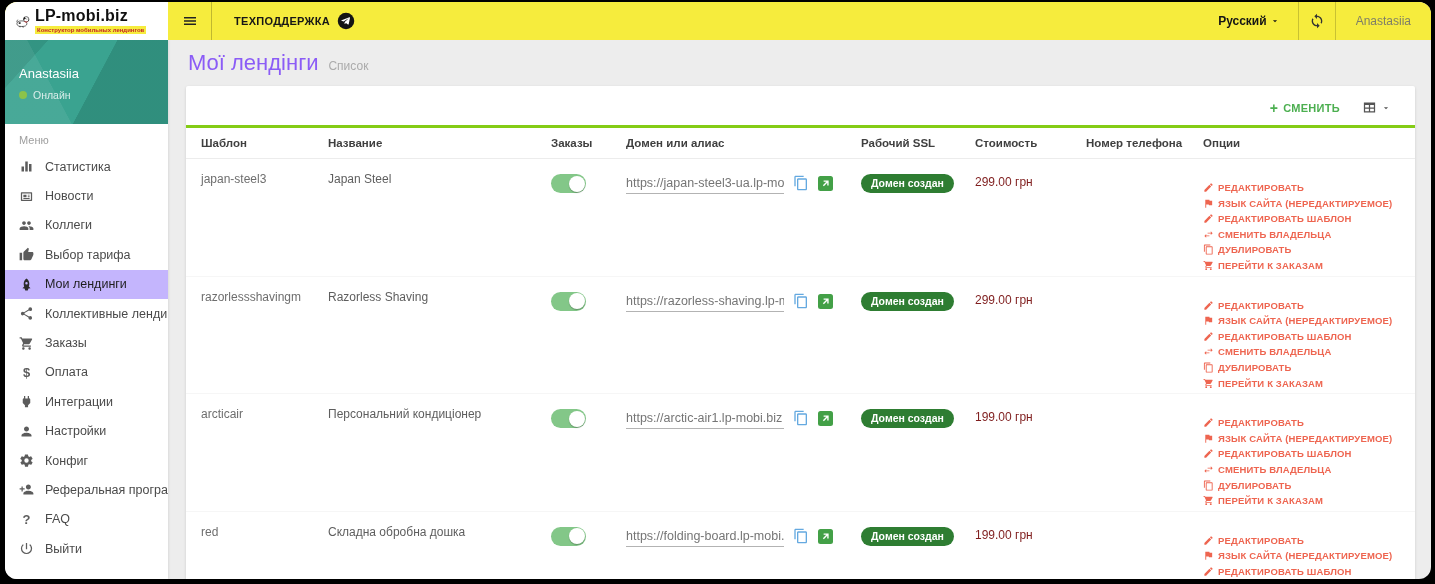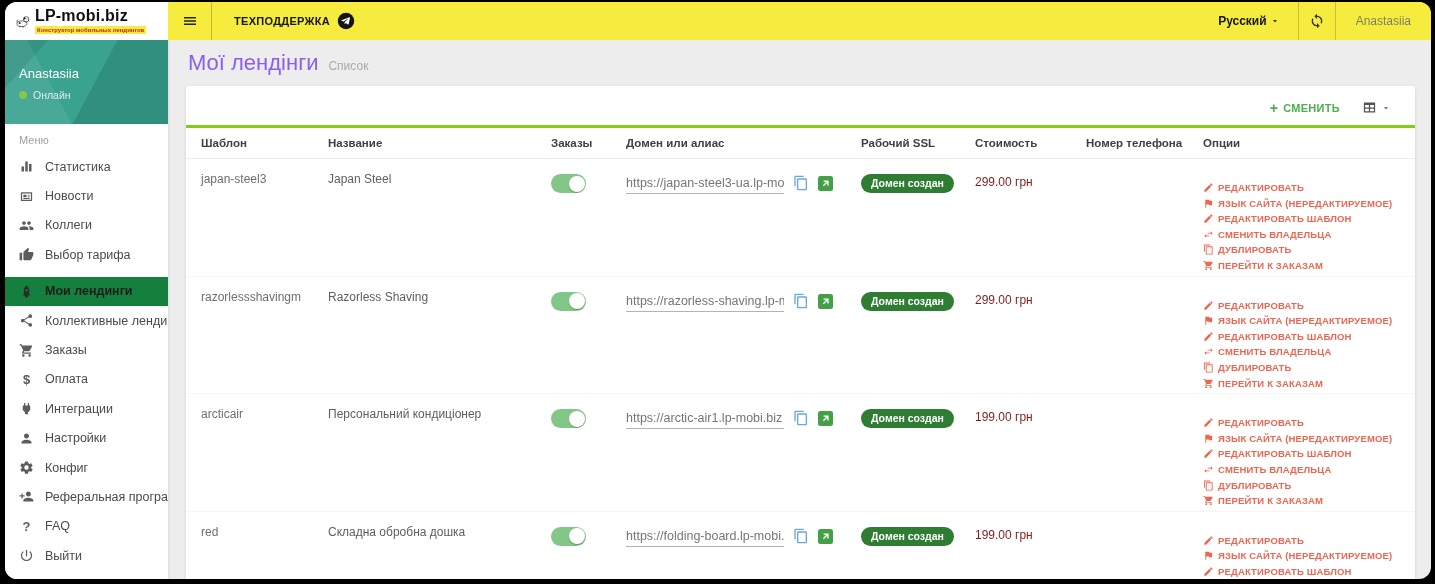--- a/index.html
+++ b/index.html
@@ -33,21 +33,21 @@
       linear-gradient(62deg, rgba(255,255,255,.07) 32%, rgba(0,0,0,0) 32.3%),
       linear-gradient(132deg, rgba(0,40,32,.12) 18%, rgba(0,0,0,0) 18.3%),
       #3aa390; }
   .user-name { color:#fff; font-size:13px; font-weight:500; }
   .user-status { display:flex; align-items:center; gap:6px; margin-top:8px; }
   .status-dot { width:8px; height:8px; border-radius:50%; background:#8bc34a; }
   .status-text { font-size:10.5px; color:rgba(255,255,255,.8); }
   .menu-label { font-size:11px; color:#9e9e9e; padding:10px 14px 6px; }
   .menu-item { height:29.4px; display:flex; align-items:center; gap:11px; padding:0 14px; font-size:12.5px; color:#4a4a4a; cursor:pointer; white-space:nowrap; }
   .menu-item .icon { color:#5c5c5c; }
-  .menu-item.active { background:#15803d; font-weight:700; color:#1d1d1d;margin-top:7px; }
+  .menu-item.active { background:#c4b5fd; font-weight:400; color:#1d1d1d; }
   .menu-item.active .icon { color:#2b2b2b; }
 
   
   .main { flex:1; padding:6px 16px 0 18px; overflow:hidden; }
   .page-head { display:flex; align-items:baseline; gap:10px; margin:4px 0 10px 2px; }
   .page-title { font-size:22px; font-weight:400; color:#8b5cf6; }
   .page-subtitle { font-size:12px; color:#ababab; }
   .card { background:#fff; border-radius:2px; box-shadow:0 1px 3px rgba(0,0,0,.14); padding-top:8px; min-height:600px; }
   .card-toolbar { display:flex; justify-content:flex-end; align-items:center; gap:22px; padding:6px 24px 10px; }
   .add-btn { display:flex; align-items:center; gap:5px; color:#4caf50; font-size:11px; font-weight:700; letter-spacing:.3px; cursor:pointer; }

